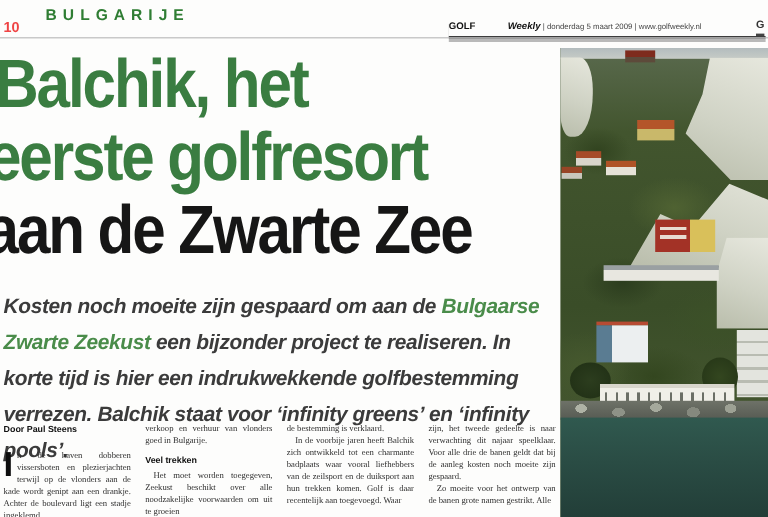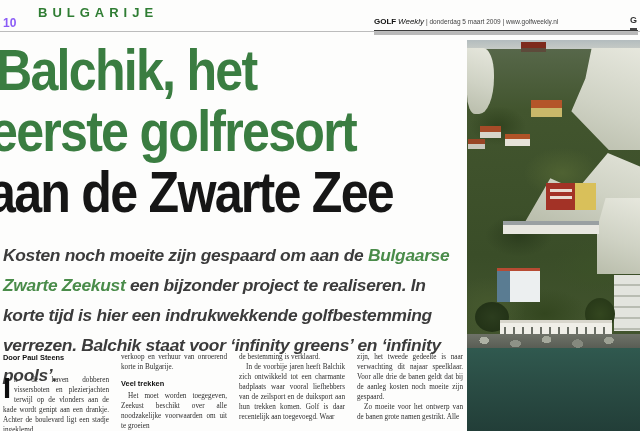--- a/index.html
+++ b/index.html
@@ -1,27 +1,27 @@
 <!DOCTYPE html>
 <html><head>
 <meta charset="utf-8">
 <style>
   html,body{margin:0;padding:0;background:#e8e8e8;}
   .page{
     position:relative;width:640px;height:431px;background:#fdfdfc;
     overflow:hidden;font-family:"Liberation Sans",sans-serif;color:#1b1b1b;
   }
   
-  .pagenum{position:absolute;left:3px;top:16px;font-size:12px;font-weight:bold;color:#8b5cf6;}
+  .pagenum{position:absolute;left:3px;top:16px;font-size:12px;font-weight:bold;color:#ef4444;}
   .section{position:absolute;left:38px;top:5px;font-size:13px;font-weight:bold;
     letter-spacing:5px;color:#2f7d33;}
   .hdr-right{position:absolute;left:374px;top:17px;width:264px;font-size:6.5px;color:#444;
     border-bottom:2px solid #3c3c3c;box-shadow:0 3px 0 #b9b9b9;padding-bottom:4px;white-space:nowrap;}
   .hdr-right .m1{font-weight:bold;font-size:8px;color:#111;}
-  .hdr-right .m2{font-weight:normal;font-style:italic;font-size:8px;color:#111;}
+  .hdr-right .m2{font-weight:bold;font-style:italic;font-size:8px;color:#111;margin-left:25px;}
   .hdr-rule{position:absolute;left:0;top:31px;width:640px;height:1px;background:#bcbcbc;}
   .pagefrag{position:absolute;left:630px;top:15px;font-size:9px;font-weight:bold;color:#333;
     border-bottom:2px solid #444;padding-bottom:3px;}
   
   .headline{position:absolute;left:-4px;top:40px;width:480px;line-height:61px;
     font-weight:bold;font-size:57px;letter-spacing:-2px;}
   .headline .hl{transform:scaleX(0.88);transform-origin:0 50%;white-space:nowrap;}
   .hl.green{color:#3a7d41;}
   .hl.black{color:#161616;}
   .hl.l2{margin-left:-6px;}
@@ -128,21 +128,21 @@
   </div>
 
   <div class="standfirst"><span>Kosten noch moeite zijn gespaard om aan de </span><span class="accent">Bulgaarse Zwarte Zeekust</span><span> een bijzonder project te realiseren. In korte tijd is hier een indrukwekkende golfbestemming verrezen. Balchik staat voor ‘infinity greens’ en ‘infinity pools’.</span></div>
 
   <div class="cols">
     <div class="col">
       <div class="byline">Door Paul Steens</div>
       <p><span class="dropcap">I</span><span>n de haven dobberen vissersboten en plezierjachten terwijl op de vlonders aan de kade wordt genipt aan een drankje. Achter de boulevard ligt een stadje ingeklemd</span></p>
     </div>
     <div class="col">
-      <p>verkoop en verhuur van onroerend korte in Bulgarije.</p>
+      <p>verkoop en verhuur van vlonders goed in Bulgarije.</p>
       <div class="subhead">Veel trekken</div>
       <p class="indent">Het moet worden toegegeven, Zeekust beschikt over alle noodzakelijke voorwaarden om uit te groeien</p>
     </div>
     <div class="col">
       <p>de bestemming is verklaard.</p>
       <p class="indent">In de voorbije jaren heeft Balchik zich ontwikkeld tot een charmante badplaats waar vooral liefhebbers van de zeilsport en de duiksport aan hun trekken komen. Golf is daar recentelijk aan toegevoegd. Waar</p>
     </div>
     <div class="col">
       <p>zijn, het tweede gedeelte is naar verwachting dit najaar speelklaar. Voor alle drie de banen geldt dat bij de aanleg kosten noch moeite zijn gespaard.</p>
       <p class="indent">Zo moeite voor het ontwerp van de banen grote namen gestrikt. Alle</p>

